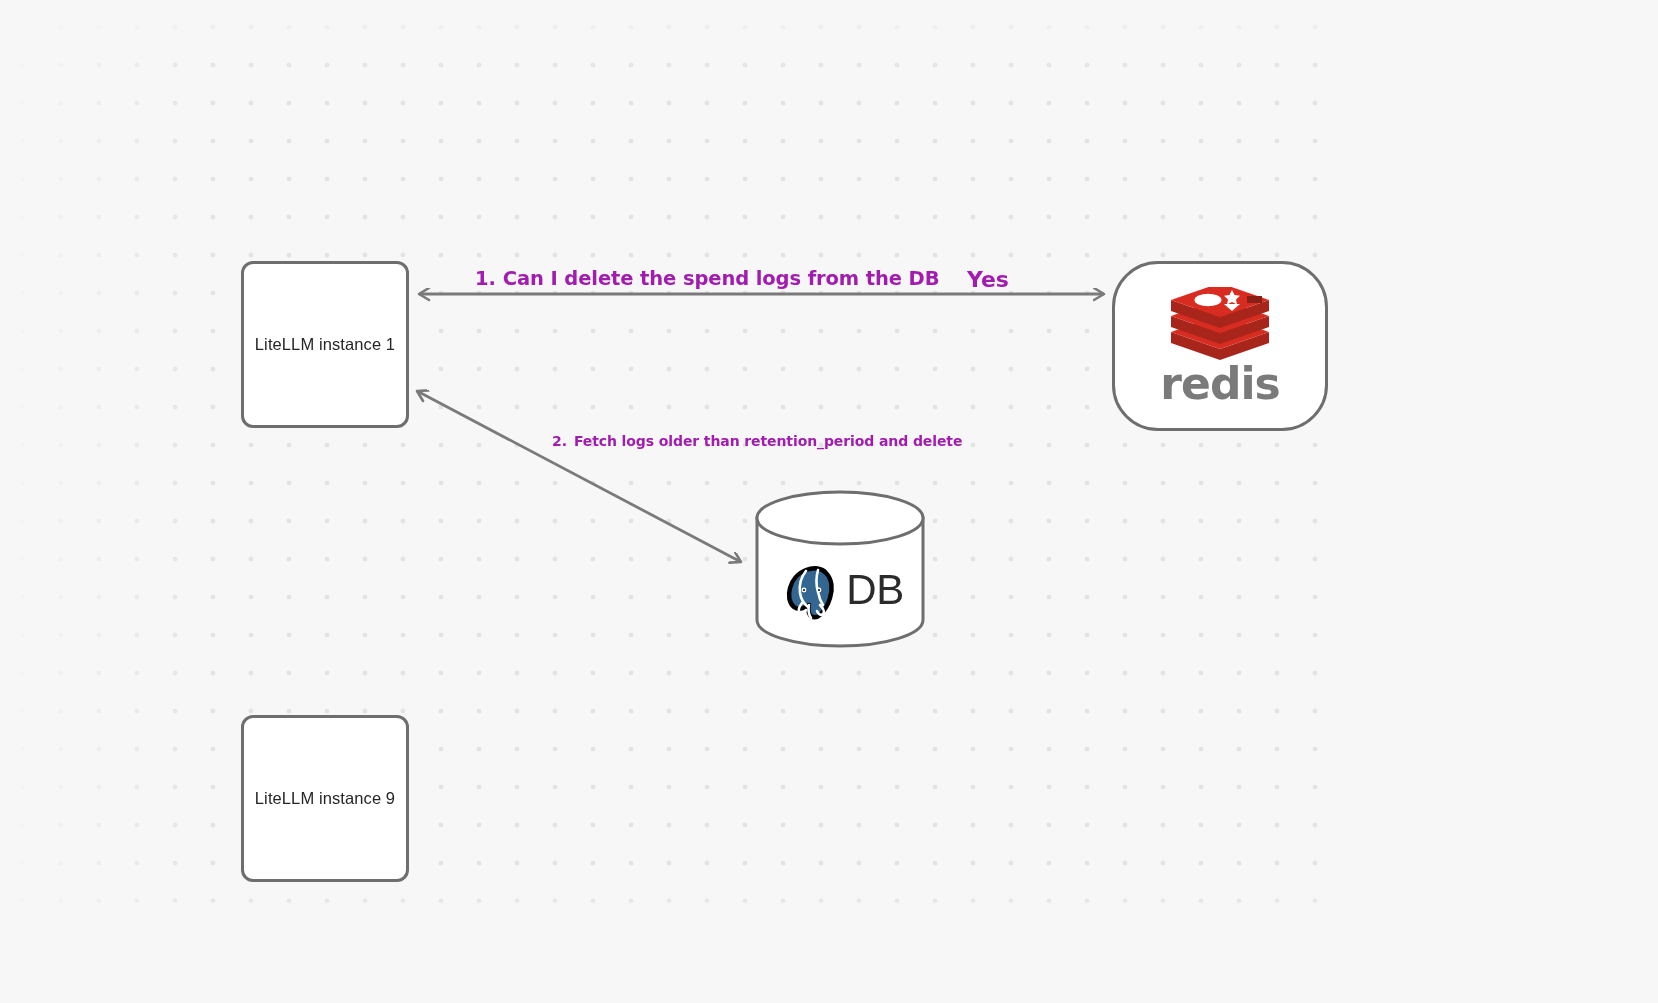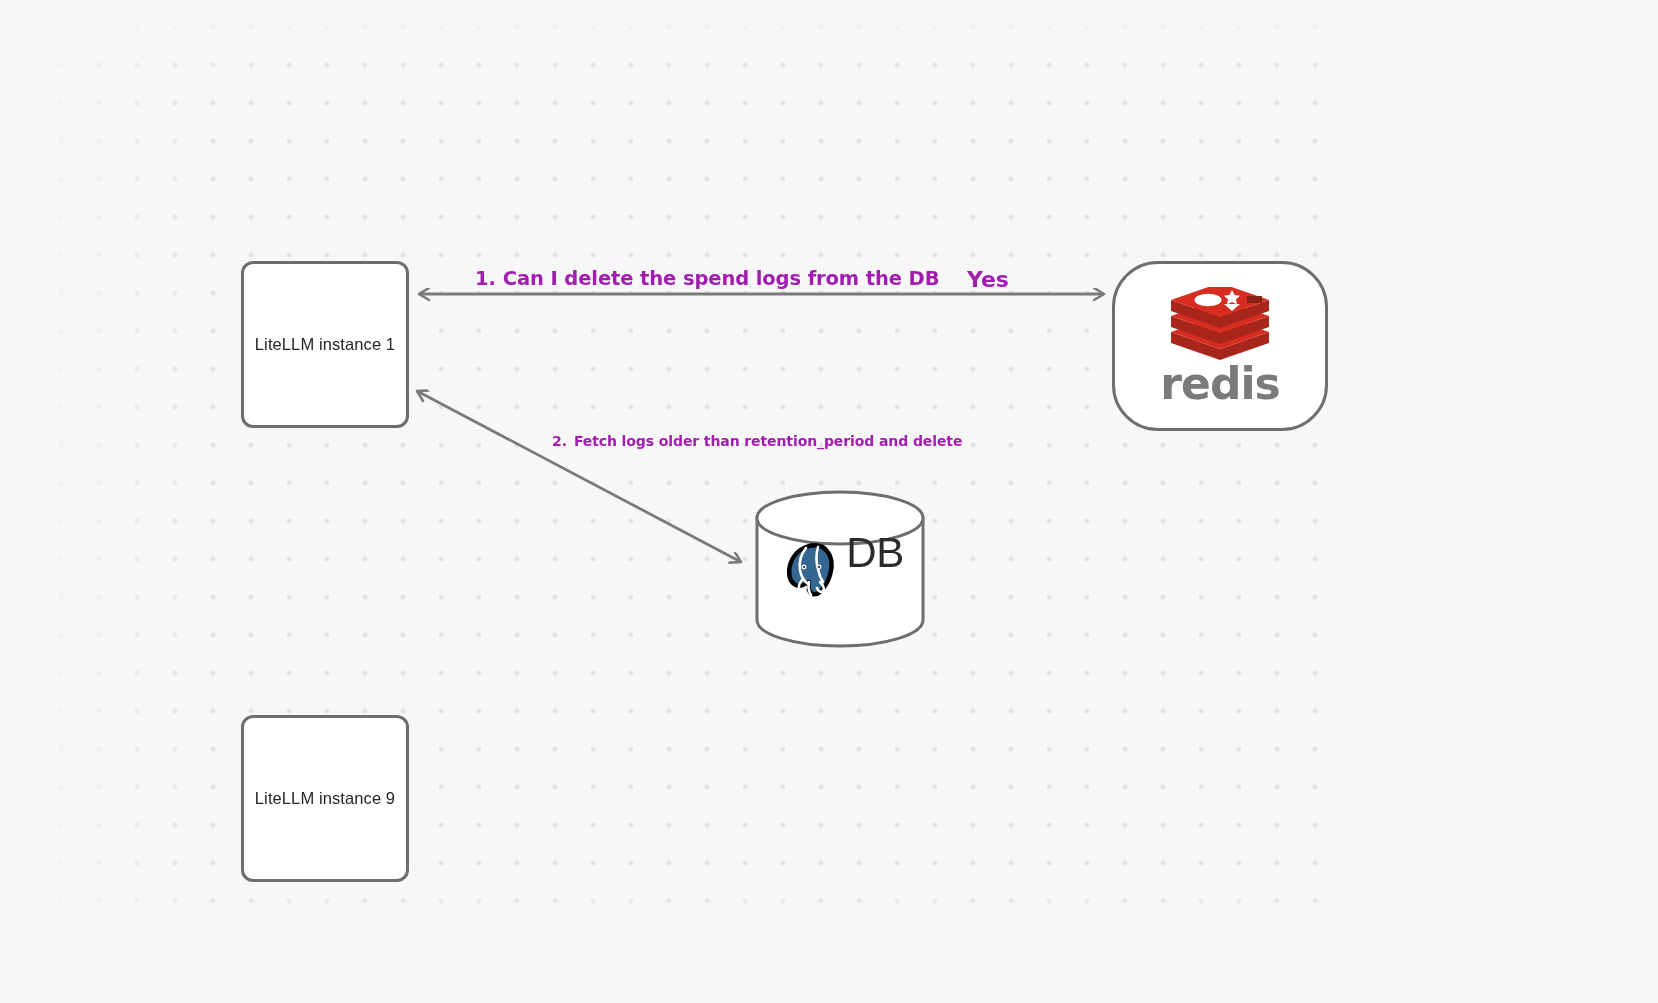--- a/index.html
+++ b/index.html
@@ -85,21 +85,21 @@
     position:absolute;
     left:754px; top:490px;
     width:172px; height:158px;
   }
   .cyl-svg { position:absolute; left:0; top:0; }
   .pg-content {
     position:absolute;
     left:0; top:0;
     width:172px; height:158px;
     display:flex;
-    align-items:flex-start;
+    align-items:center;
     justify-content:center;
     gap:0px;
     padding-top:42px;
   }
   .pg-db-text {
     font-size:42px;
     color:#2b2b2b;
     font-family:"Liberation Sans", sans-serif;
     letter-spacing:-0.5px;
     line-height:1;

